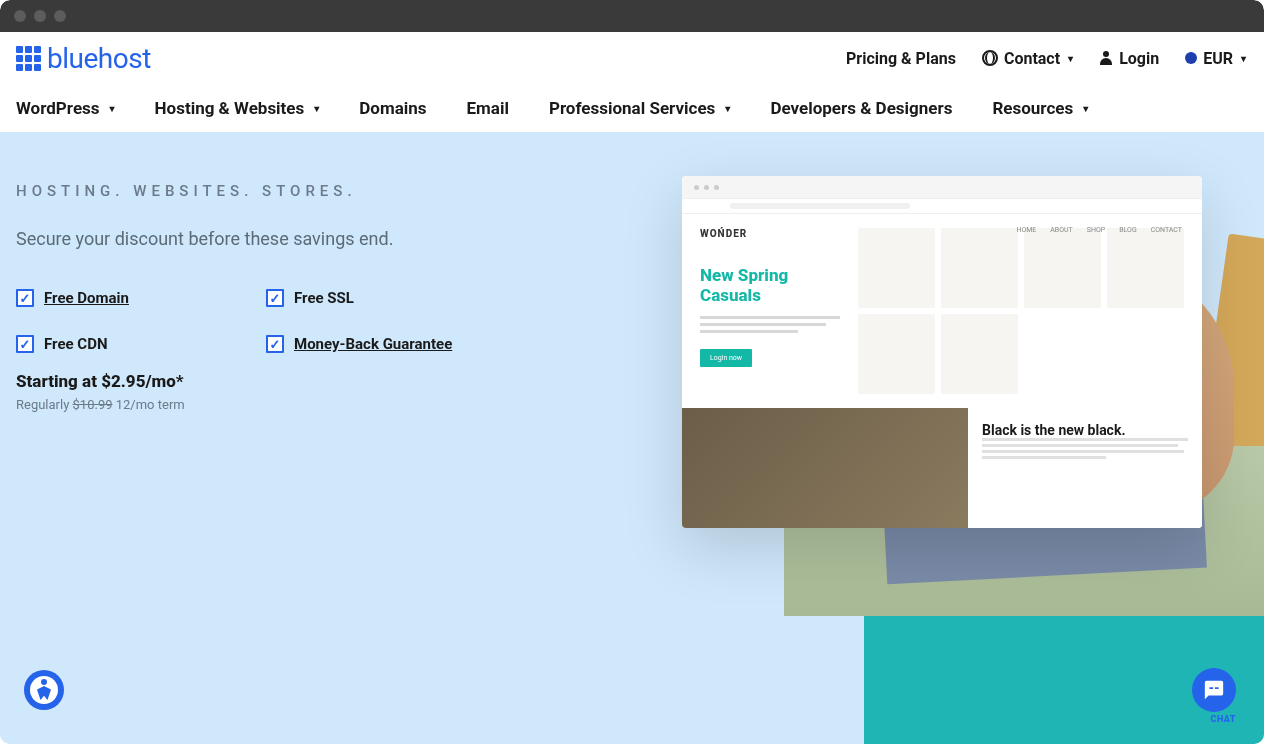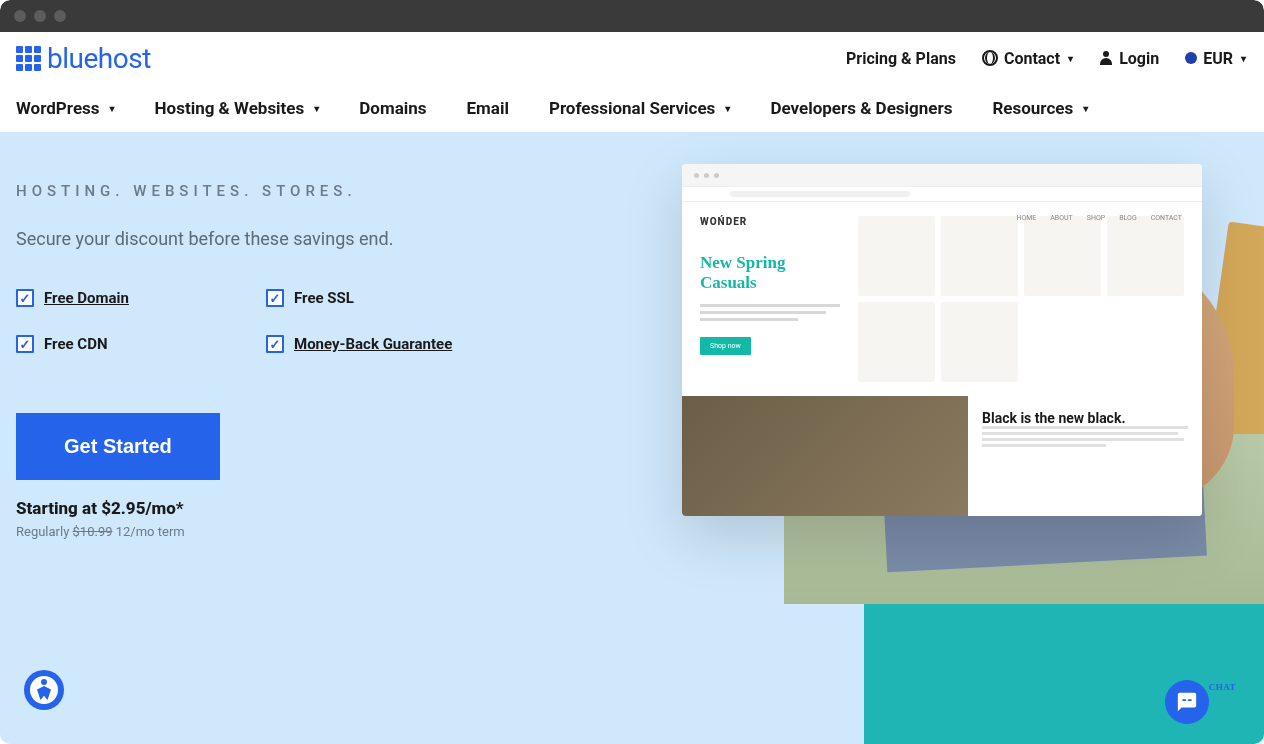--- a/index.html
+++ b/index.html
@@ -23,50 +23,50 @@
     .highlight { background: #ffd84d; padding: 0 2px; }
     .sub { margin-top: 28px; font-size: 18px; color: #5b6b78; }
     .features { margin-top: 40px; display: grid; grid-template-columns: 250px 250px; row-gap: 28px; }
     .feat { display: flex; align-items: center; gap: 10px; font-size: 15px; font-weight: 700; color: #1a1a1a; }
     .feat.link span.txt { text-decoration: underline; }
     .check { width: 18px; height: 18px; border: 2px solid #2563eb; display: flex; align-items: center; justify-content: center; color: #2563eb; font-size: 13px; font-weight: 900; background: #fff; border-radius: 1px; }
     .cta { margin-top: 60px; display: inline-block; background: #2563eb; color: #fff; font-size: 20px; font-weight: 700; padding: 22px 48px; cursor: pointer; border: none; }
     .price { margin-top: 18px; font-size: 17px; font-weight: 800; color: #1a1a1a; }
     .reg { margin-top: 6px; font-size: 13px; color: #6b7b8a; }
     .strike { text-decoration: line-through; }
-    .hero-image { position: absolute; right: 0; top: 4px; width: 600px; height: 468px; }
+    .hero-image { position: absolute; right: 0; top: 16px; width: 600px; height: 468px; }
     .teal-bg { position: absolute; right: 0; top: 200px; width: 400px; height: 412px; background: #1fb5b5; }
     .site-card { position: absolute; left: 18px; top: 28px; width: 520px; background: #fff; border-radius: 4px; box-shadow: 0 20px 60px rgba(0,0,0,0.15); overflow: hidden; }
     .sc-top { height: 22px; background: #f5f5f5; display: flex; align-items: center; padding-left: 12px; gap: 5px; }
     .sc-dot { width: 5px; height: 5px; border-radius: 50%; background: #ccc; }
     .sc-bar { height: 16px; background: #fff; border-top: 1px solid #eee; border-bottom: 1px solid #eee; display: flex; align-items: center; padding-left: 48px; }
     .sc-bar-in { width: 180px; height: 6px; background: #f0f0f0; border-radius: 3px; }
     .sc-body { display: flex; padding: 14px 18px; gap: 18px; }
     .sc-left { flex: 0 0 140px; }
     .sc-brand { font-size: 10px; font-weight: 800; color: #333; letter-spacing: 1px; }
-    .sc-headline { margin-top: 26px; font-size: 17px; font-weight: 800; color: #14b8a6; line-height: 1.2; font-family: Liberation Serif, serif; }
+    .sc-headline { margin-top: 26px; font-size: 17px; font-weight: 800; color: #14b8a6; line-height: 1.2; }
     .sc-lines { margin-top: 10px; }
     .sc-lines div { height: 3px; background: #d8d8d8; margin-bottom: 4px; }
     .sc-btn { margin-top: 12px; display: inline-block; background: #14b8a6; color: #fff; font-size: 7px; padding: 5px 10px; border-radius: 1px; }
     .sc-products { flex: 1; display: grid; grid-template-columns: repeat(4, 1fr); gap: 6px; }
     .sc-prod { background: #f7f5f2; height: 80px; border-radius: 2px; }
     .sc-row2 { display: flex; }
     .sc-jewel { flex: 0 0 55%; height: 120px; background: linear-gradient(135deg, #6b5d48, #8a7a5e); }
     .sc-textcard { flex: 1; background: #fff; padding: 14px; }
     .sc-th { font-size: 14px; font-weight: 700; color: #1a1a1a; }
     .sc-tl div { height: 3px; background: #e0e0e0; margin-bottom: 3px; }
     .person { position: absolute; right: 0; bottom: 0; width: 480px; height: 400px; }
     .person-body { position: absolute; right: 30px; top: 40px; width: 280px; height: 260px; background: linear-gradient(160deg, #d4a77a 40%, #c89770); border-radius: 50% 50% 30% 30%; }
     .table-top { position: absolute; bottom: 0; left: 0; width: 100%; height: 170px; background: linear-gradient(180deg, #b8c9a8, #a8ba95); }
     .fabric { position: absolute; bottom: 40px; left: 100px; width: 320px; height: 120px; background: #7a8ba8; transform: rotate(-3deg); }
     .accessibility { position: absolute; left: 24px; bottom: 34px; width: 40px; height: 40px; background: #2563eb; border-radius: 50%; display: flex; align-items: center; justify-content: center; z-index: 10; }
     .acc-icon { width: 28px; height: 28px; background: #fff; border-radius: 50%; position: relative; }
     .acc-icon::before { content: ''; position: absolute; top: 3px; left: 50%; transform: translateX(-50%); width: 6px; height: 6px; background: #2563eb; border-radius: 50%; }
     .acc-icon::after { content: ''; position: absolute; top: 10px; left: 50%; transform: translateX(-50%); width: 14px; height: 14px; background: #2563eb; clip-path: polygon(50% 0, 100% 25%, 75% 100%, 50% 70%, 25% 100%, 0 25%); }
-    .chat-widget { position: absolute; right: 28px; bottom: 20px; display: flex; flex-direction: row; align-items: flex-start; z-index: 10; font-family: Liberation Serif, serif; }
+    .chat-widget { position: absolute; right: 28px; bottom: 20px; display: flex; flex-direction: column; align-items: flex-end; z-index: 10; }
     .chat-bubble { width: 44px; height: 44px; background: #2563eb; border-radius: 50%; display: flex; align-items: center; justify-content: center; color: #fff; font-size: 20px; }
     .chat-label { font-size: 9px; font-weight: 800; color: #2563eb; margin-top: 2px; letter-spacing: 0.5px; }
     .globe-icon { width: 16px; height: 16px; border: 2px solid #1a1a1a; border-radius: 50%; position: relative; }
     .globe-icon::before { content: ''; position: absolute; left: 50%; top: 0; width: 6px; height: 12px; border: 2px solid #1a1a1a; border-radius: 50%; transform: translateX(-50%); border-top: none; border-bottom: none; }
     .person-icon { width: 14px; height: 14px; position: relative; }
     .person-icon::before { content: ''; position: absolute; top: 0; left: 50%; transform: translateX(-50%); width: 6px; height: 6px; background: #1a1a1a; border-radius: 50%; }
     .person-icon::after { content: ''; position: absolute; bottom: 0; left: 50%; transform: translateX(-50%); width: 12px; height: 7px; background: #1a1a1a; border-radius: 6px 6px 0 0; }
     .board { position: absolute; right: -30px; top: 90px; width: 90px; height: 350px; background: #d4a85a; transform: rotate(8deg); border-radius: 4px; }
   </style>
 </head>
@@ -158,21 +158,20 @@
     <div class="feat">
       <span class="check">✓</span>
       <span class="txt">Free CDN</span>
     </div>
     <div class="feat link">
       <span class="check">✓</span>
       <span class="txt">Money-Back Guarantee</span>
     </div>
   </div>
 
-  <button class="cta">Get Started</button>
 
   <div class="price">
     <span>Starting at </span><span>$2.95/mo*</span>
   </div>
   <div class="reg">
     <span>Regularly </span><span class="strike">$10.99</span><span> 12/mo term</span>
   </div>
 
   <div class="hero-image">
     <div class="teal-bg"></div>
@@ -193,21 +192,21 @@
         </div>
       <div class="sc-body">
         <div class="sc-left">
           <div class="sc-brand">WOŃDER</div>
           <div class="sc-headline">New Spring Casuals</div>
           <div class="sc-lines">
               <div style="width:100%"></div>
               <div style="width:90%"></div>
               <div style="width:70%"></div>
             </div>
-          <div class="sc-btn">Shop now</div>
+          <div class="sc-btn">Login now</div>
         </div>
         <div class="sc-products">
           <div style="position:absolute;top:50px;right:20px;display:flex;gap:14px;font-size:7px;color:#888">
               <span class="act">HOME</span>
               <span>ABOUT</span>
               <span>SHOP</span>
               <span>BLOG</span>
               <span>CONTACT</span>
             </div>
           <div class="sc-prod"></div>

